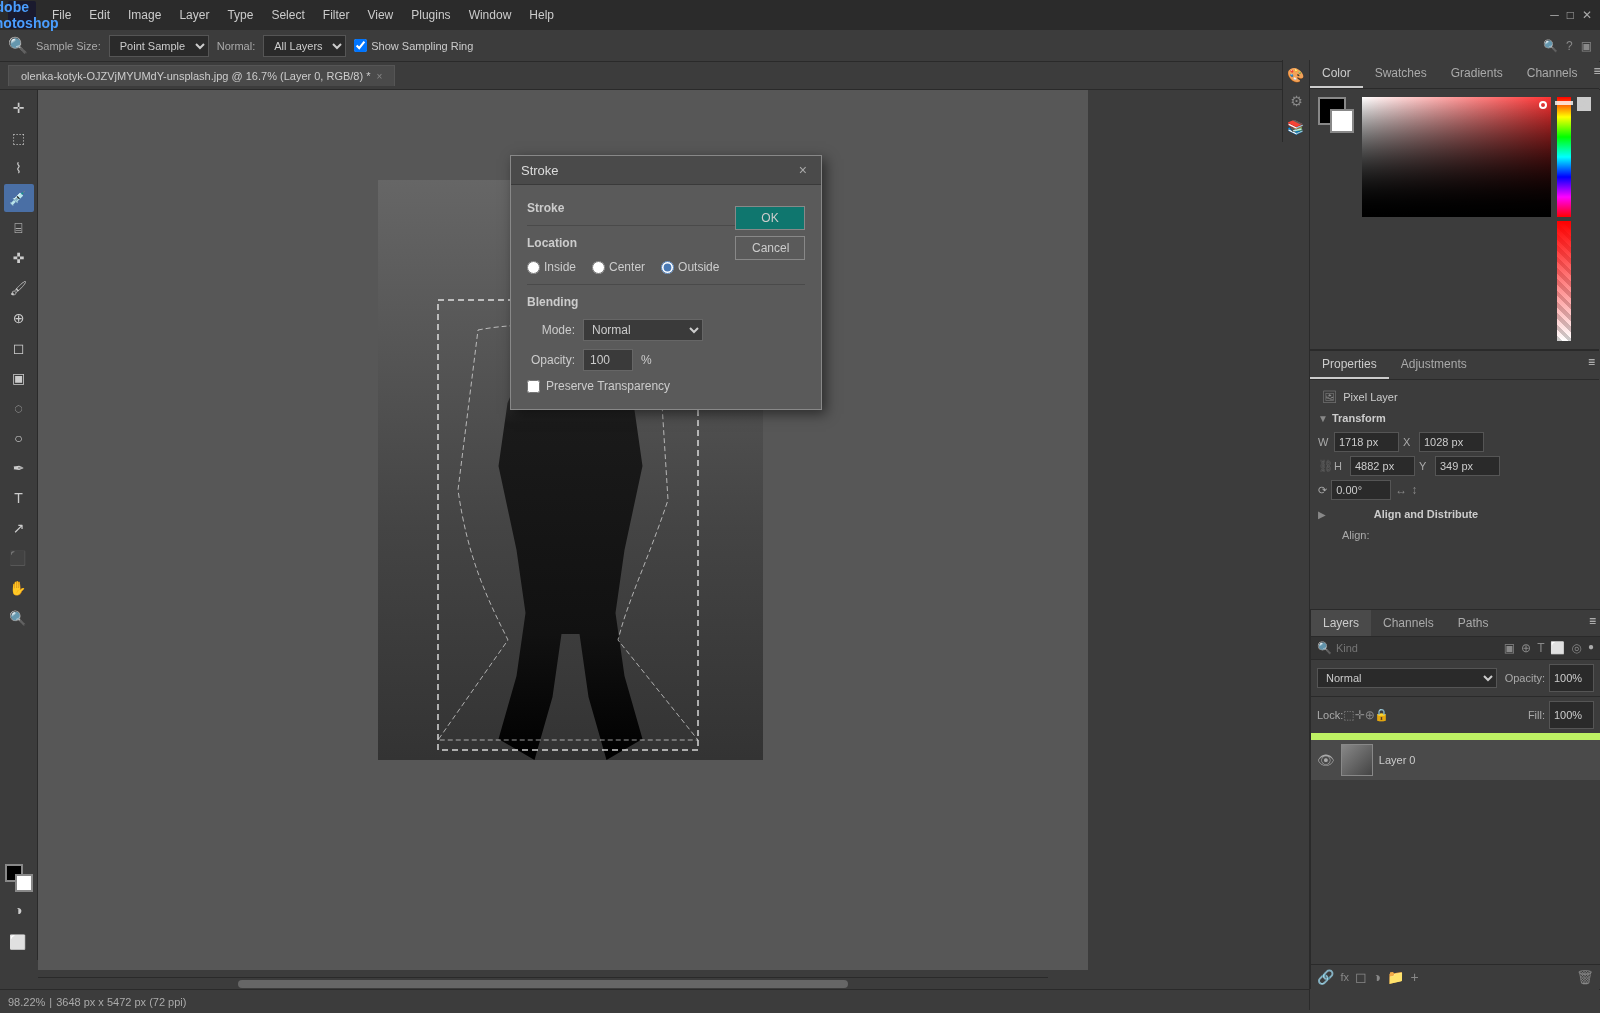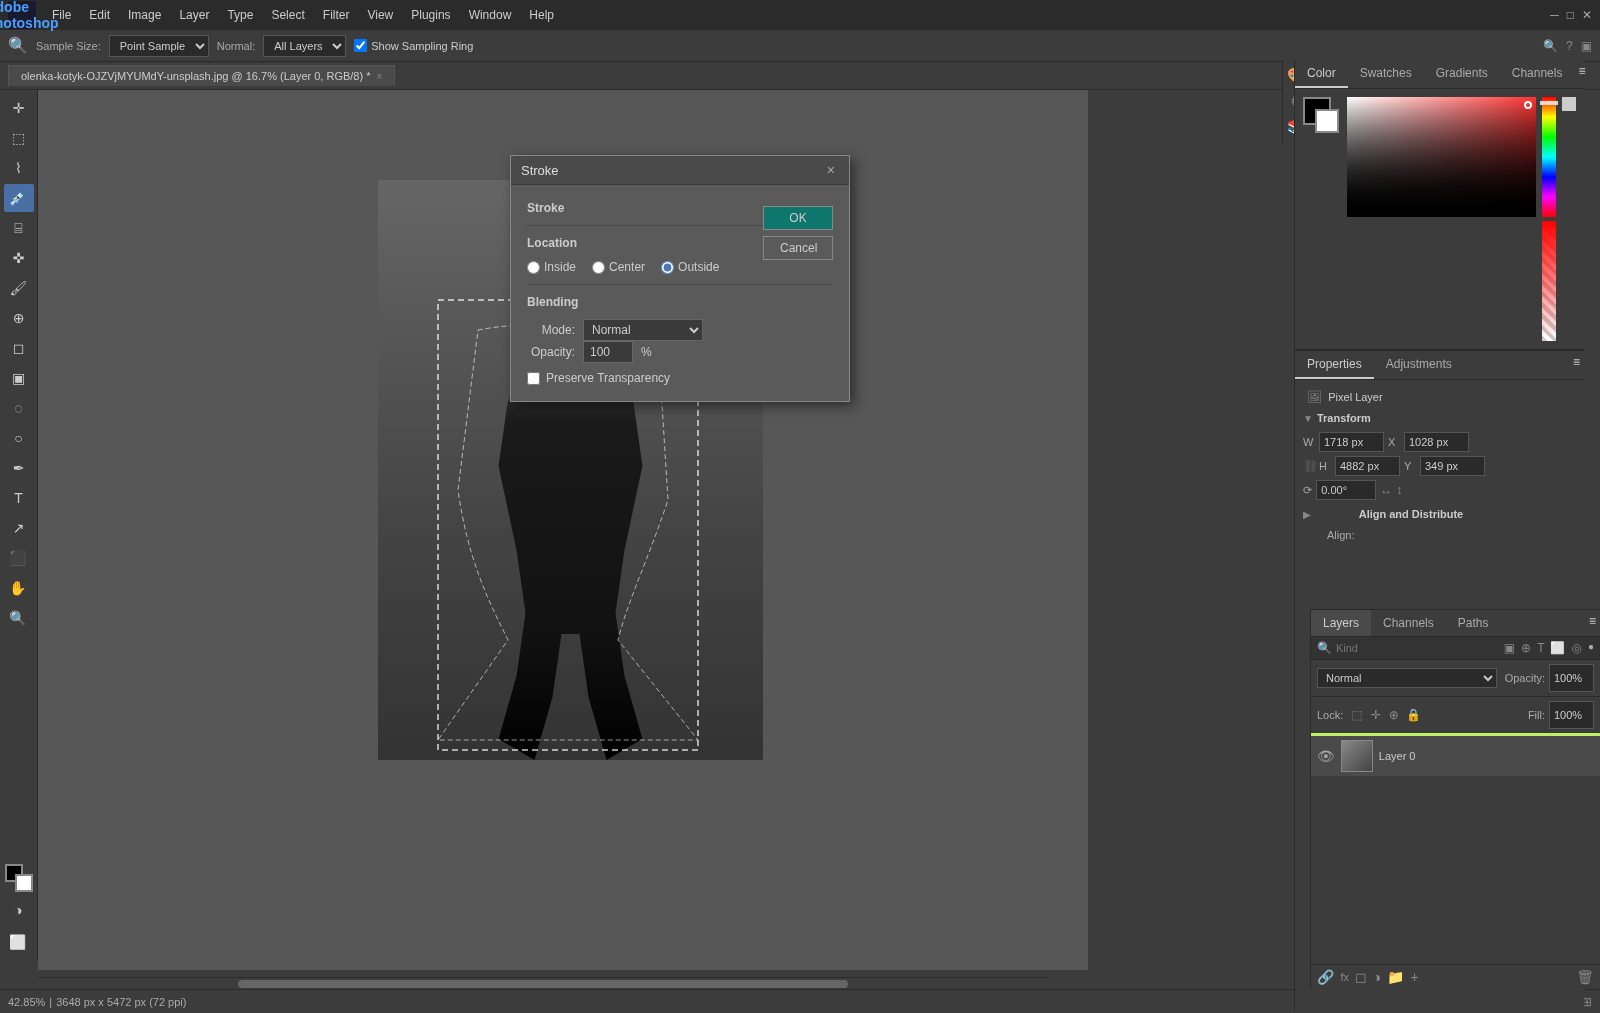--- a/index.html
+++ b/index.html
@@ -31,21 +31,21 @@
     #canvas-image { position: absolute; left: 340px; top: 90px; width: 385px; height: 580px; background: #2a2a2a; }
     .canvas-image-inner { width: 100%; height: 100%; background: linear-gradient(to bottom, #666 0%, #555 30%, #444 60%, #333 100%); position: relative; overflow: hidden; }
     .figure-silhouette { position: absolute; bottom: 0; left: 50%; transform: translateX(-50%); width: 180px; height: 420px; background: linear-gradient(to bottom, transparent 0%, #1a1a1a 20%, #111 70%, #000 100%); clip-path: polygon(30% 0%, 70% 0%, 85% 15%, 90% 30%, 80% 50%, 75% 65%, 80% 80%, 90% 95%, 70% 100%, 60% 85%, 55% 70%, 45% 70%, 40% 85%, 30% 100%, 10% 95%, 20% 80%, 25% 65%, 20% 50%, 10% 30%, 15% 15%); }
     @keyframes march { to { stroke-dashoffset: -20; } }
 
     
     #statusbar { position: absolute; bottom: 0; left: 0; width: 1600px; height: 24px; background: #3c3c3c; border-top: 1px solid #2a2a2a; display: flex; align-items: center; padding: 0 8px; gap: 4px; }
     .status-text { font-size: 11px; color: #aaa; }
 
     
-    #right-panel { position: absolute; right: 16px; top: 60px; width: 290px; height: 950px; background: #3c3c3c; border-left: 1px solid #2a2a2a; }
+    #right-panel { position: absolute; right: 1px; top: 60px; width: 290px; height: 950px; background: #3c3c3c; border-left: 1px solid #2a2a2a; }
 
     
     #color-panel { width: 100%; border-bottom: 1px solid #2a2a2a; }
     .panel-tabs { display: flex; background: #3c3c3c; border-bottom: 1px solid #2a2a2a; }
     .panel-tab { padding: 6px 12px; font-size: 12px; color: #aaa; cursor: pointer; border-bottom: 2px solid transparent; }
     .panel-tab.active { color: #ccc; border-bottom: 2px solid #ccc; }
     .color-picker-area { padding: 8px; display: flex; align-items: flex-start; gap: 6px; }
     .color-swatches { display: flex; flex-direction: column; gap: 4px; }
     .color-swatch-fg { width: 28px; height: 28px; background: #000; border: 2px solid #888; cursor: pointer; }
     .color-swatch-bg { width: 24px; height: 24px; background: #fff; border: 2px solid #888; position: relative; top: -8px; left: 10px; cursor: pointer; }
@@ -66,46 +66,46 @@
     .layers-tabs { display: flex; background: #3c3c3c; border-bottom: 1px solid #2a2a2a; }
     .layers-tab { padding: 6px 12px; font-size: 12px; color: #aaa; cursor: pointer; }
     .layers-tab.active { color: #ccc; background: #4a4a4a; }
     .layers-search { display: flex; align-items: center; padding: 4px 6px; background: #333; border-bottom: 1px solid #2a2a2a; gap: 4px; }
     .layers-search-input { background: transparent; border: none; color: #ccc; font-size: 11px; flex: 1; outline: none; }
     .layers-filter-icons { display: flex; gap: 6px; color: #888; }
     .layers-controls { display: flex; align-items: center; padding: 4px 6px; gap: 8px; border-bottom: 1px solid #2a2a2a; }
     .layers-blend-select { background: #2a2a2a; border: 1px solid #555; color: #ccc; padding: 2px 4px; font-size: 11px; height: 20px; flex: 1; }
     .layers-opacity { display: flex; align-items: center; gap: 4px; font-size: 11px; color: #aaa; }
     .layers-opacity-input { background: #2a2a2a; border: 1px solid #555; color: #ccc; padding: 2px 4px; font-size: 11px; width: 45px; height: 28px; }
-    .layers-lock-row { display: flex; align-items: center; padding: 4px 6px; gap: 8px; border-bottom: 3px solid #bef264; }
+    .layers-lock-row { display: flex; align-items: center; padding: 4px 6px; border-bottom: 7px solid #bef264; }
     .lock-icon { color: #888; font-size: 12px; cursor: pointer; }
     .fill-row { display: flex; align-items: center; gap: 4px; font-size: 11px; color: #aaa; margin-left: auto; }
     .layer-item { display: flex; align-items: center; padding: 4px 6px; gap: 6px; cursor: pointer; background: #4a4a4a; }
     .layer-visibility { color: #aaa; font-size: 14px; cursor: pointer; }
     .layer-thumb { width: 32px; height: 32px; background: #666; border: 1px solid #888; display: flex; align-items: center; justify-content: center; overflow: hidden; }
     .layer-thumb-img { width: 100%; height: 100%; background: linear-gradient(135deg, #888, #444); }
     .layer-name { font-size: 11px; color: #ccc; }
     .layers-bottom-bar { display: flex; align-items: center; padding: 4px 6px; gap: 6px; border-top: 1px solid #2a2a2a; position: absolute; bottom: 0; width: 100%; }
     .layers-bottom-icon { color: #888; font-size: 14px; cursor: pointer; }
-    #stroke-dialog { position: absolute; left: 510px; top: 155px; width: 340px; background: #5a5a5a; border: 1px solid #888; box-shadow: 4px 4px 12px rgba(0,0,0,0.5); }
+    #stroke-dialog { position: absolute; left: 510px; top: 155px; width: 312px; background: #5a5a5a; border: 1px solid #888; box-shadow: 4px 4px 12px rgba(0,0,0,0.5); }
     .dialog-titlebar { background: #4a4a4a; padding: 6px 10px; display: flex; align-items: center; justify-content: space-between; border-bottom: 1px solid #3a3a3a; }
     .dialog-title { font-size: 13px; color: #ddd; font-weight: normal; }
     .dialog-close { background: none; border: none; color: #aaa; font-size: 14px; cursor: pointer; padding: 0 4px; }
     .dialog-body { padding: 16px; }
     .dialog-section-label { font-size: 12px; color: #ccc; font-weight: bold; margin-bottom: 10px; }
     .dialog-field { display: flex; align-items: center; gap: 8px; margin-bottom: 10px; }
     .dialog-field-label { font-size: 12px; color: #ccc; width: 48px; text-align: right; }
     .dialog-input { background: #3a3a3a; border: 1px solid #666; color: #fff; padding: 2px 6px; font-size: 12px; height: 22px; }
     .dialog-input.highlighted { background: #4a7ab5; color: #fff; border: 1px solid #6a9ad5; width: 55px; }
     .dialog-color-swatch { width: 40px; height: 22px; background: #fff; border: 1px solid #888; cursor: pointer; }
     .dialog-divider { border: none; border-top: 1px solid #4a4a4a; margin: 10px 0; }
     .radio-group { display: flex; gap: 16px; align-items: center; padding-left: 0; }
     .radio-option { display: flex; align-items: center; gap: 4px; font-size: 12px; color: #ccc; cursor: pointer; }
     .radio-input { cursor: pointer; accent-color: #4a7ab5; }
-    .dialog-mode-row { display: flex; align-items: center; gap: 8px; }
+    .dialog-mode-row { display: flex; align-items: center; gap: 8px; margin-bottom: 8px; }
     .dialog-mode-label { font-size: 12px; color: #ccc; width: 48px; text-align: right; }
     .dialog-mode-select { background: #3a3a3a; border: 1px solid #666; color: #ccc; padding: 2px 4px; font-size: 12px; height: 22px; width: 120px; }
     .dialog-opacity-row { display: flex; align-items: center; gap: 8px; margin-bottom: 8px; }
     .dialog-opacity-label { font-size: 12px; color: #ccc; width: 48px; text-align: right; }
     .dialog-opacity-input { background: #3a3a3a; border: 1px solid #666; color: #ccc; padding: 2px 6px; font-size: 12px; height: 22px; width: 50px; }
     .dialog-opacity-pct { font-size: 12px; color: #ccc; }
     .dialog-checkbox-row { display: flex; align-items: center; gap: 6px; }
     .dialog-checkbox { cursor: pointer; accent-color: #4a7ab5; }
     .dialog-checkbox-label { font-size: 12px; color: #ccc; }
     .dialog-btn { background: #5a5a5a; border: 1px solid #888; color: #ccc; padding: 4px 16px; font-size: 12px; cursor: pointer; width: 70px; text-align: center; }
@@ -206,21 +206,21 @@
 
       <svg style="position:absolute;inset:0;width:100%;height:100%;pointer-events:none;" viewBox="0 0 385 580">
         <path d="M 60 120 L 320 120 L 320 570 L 60 570 Z" fill="none" stroke="white" stroke-width="1.5" stroke-dasharray="6,4" style="animation:none;" opacity="0.8"></path>
         <path d="M 100 150 C 150 140 230 145 280 160 L 290 320 C 270 380 250 420 240 460 L 320 560 L 60 560 L 130 460 C 110 420 90 380 80 310 Z" fill="none" stroke="white" stroke-width="1" stroke-dasharray="5,3" opacity="0.6"></path>
       </svg>
     </div>
   </div>
 </div>
 
 <div id="statusbar">
-  <span class="status-text">42.85%</span>
+  <span class="status-text">98.22%</span>
   <span class="status-text">|</span>
   <span class="status-text">3648 px x 5472 px (72 ppi)</span>
   <div style="margin-left:auto; display:flex; gap:4px;">
     <span style="color:#888;">🔗</span>
     <span style="color:#888;">fx</span>
     <span style="color:#888;">📷</span>
     <span style="color:#888;">🔍</span>
     <span style="color:#888;">📁</span>
     <span style="color:#888;">⊞</span>
   </div>

